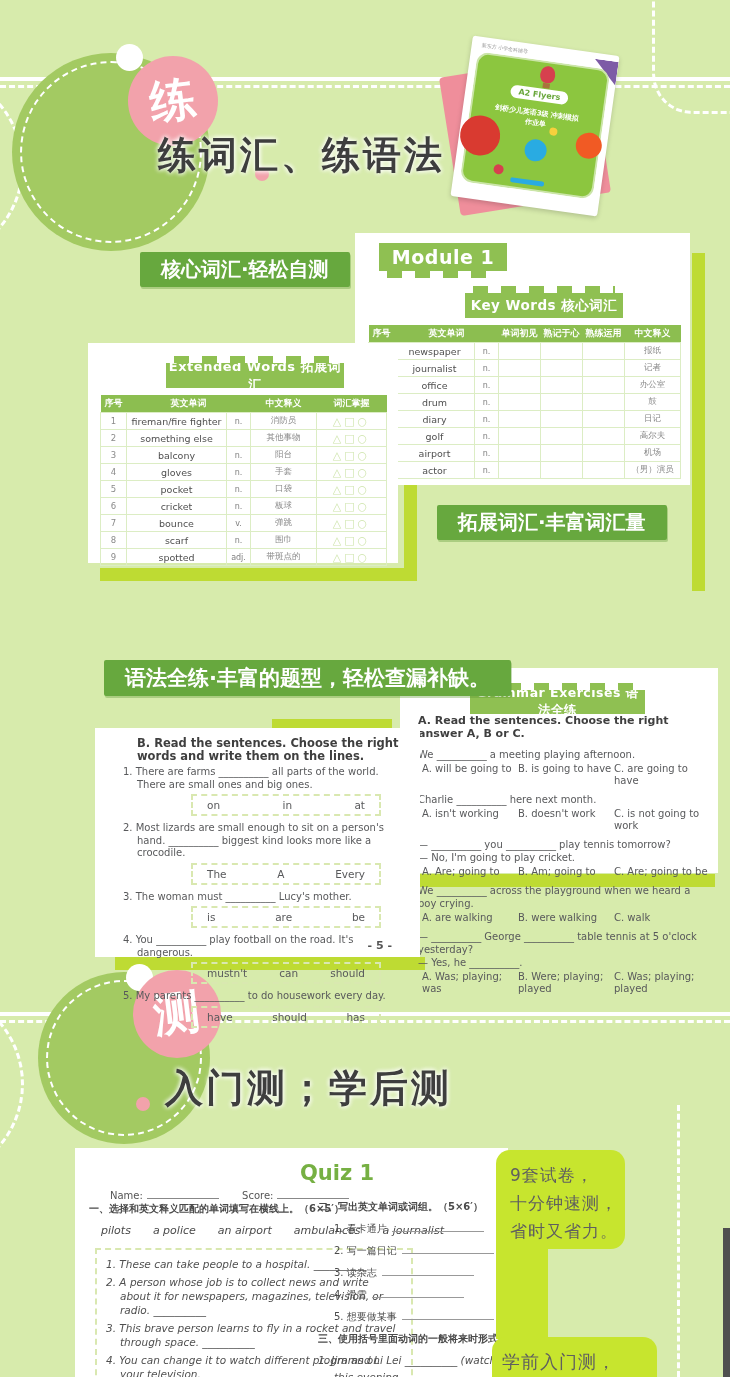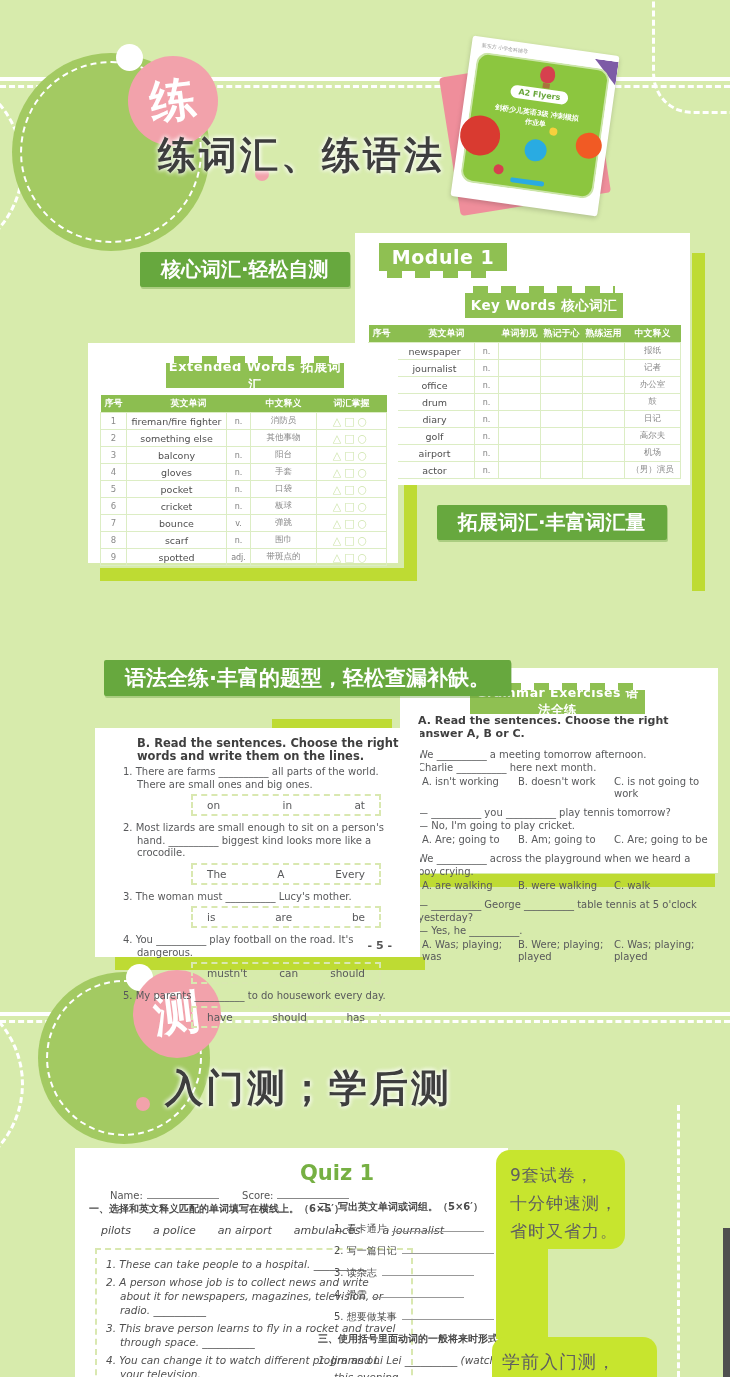--- a/index.html
+++ b/index.html
@@ -340,21 +340,26 @@
         </tbody>
     </table>
   </div>
 
   <div class="card" style="left:400px;top:668px;width:318px;height:205px">
     <div class="banner studs-up" style="left:70px;top:22px;width:175px;height:24px;font-size:12.5px">Grammar Exercises 语法全练</div>
     <div class="gcontent">
       <div class="gtitle">A. Read the sentences. Choose the right answer A, B or C.</div>
       <div>
           <div class="gq">
-            <div class="stem">We __________ a meeting tomorrow afternoon.</div>
+            <div class="stem">We __________ a meeting playing afternoon.</div>
+            <div class="opts">
+              <span>A. will be going to</span>
+              <span>B. is going to have</span>
+              <span>C. are going to have</span>
+            </div>
           </div>
           <div class="gq">
             <div class="stem">Charlie __________ here next month.</div>
             <div class="opts">
               <span>A. isn't working</span>
               <span>B. doesn't work</span>
               <span>C. is not going to work</span>
             </div>
           </div>
           <div class="gq">

